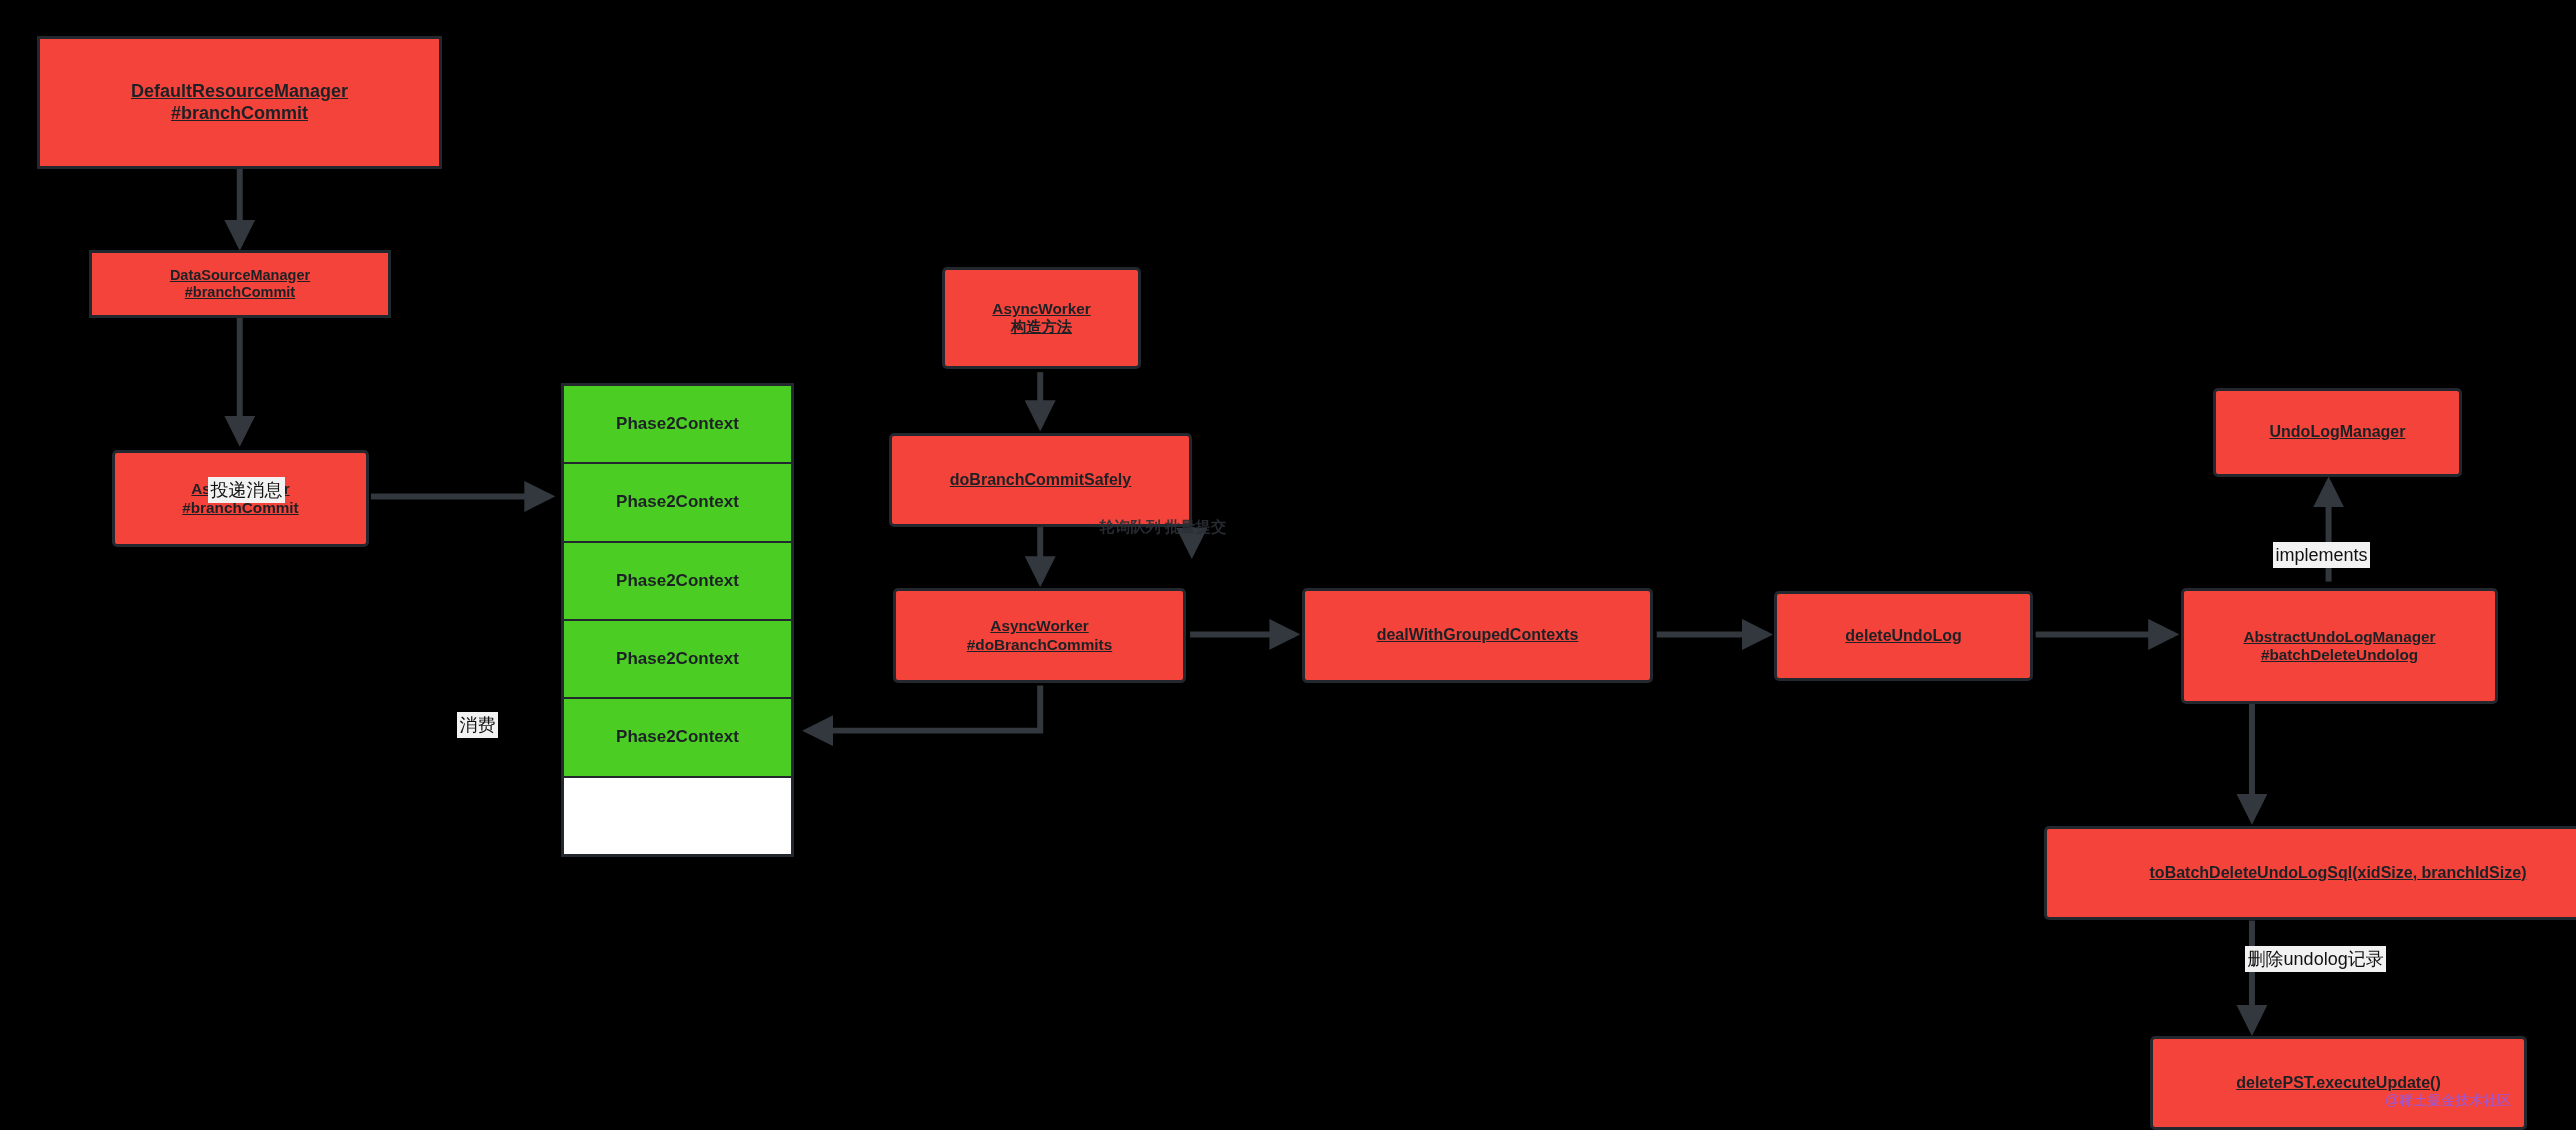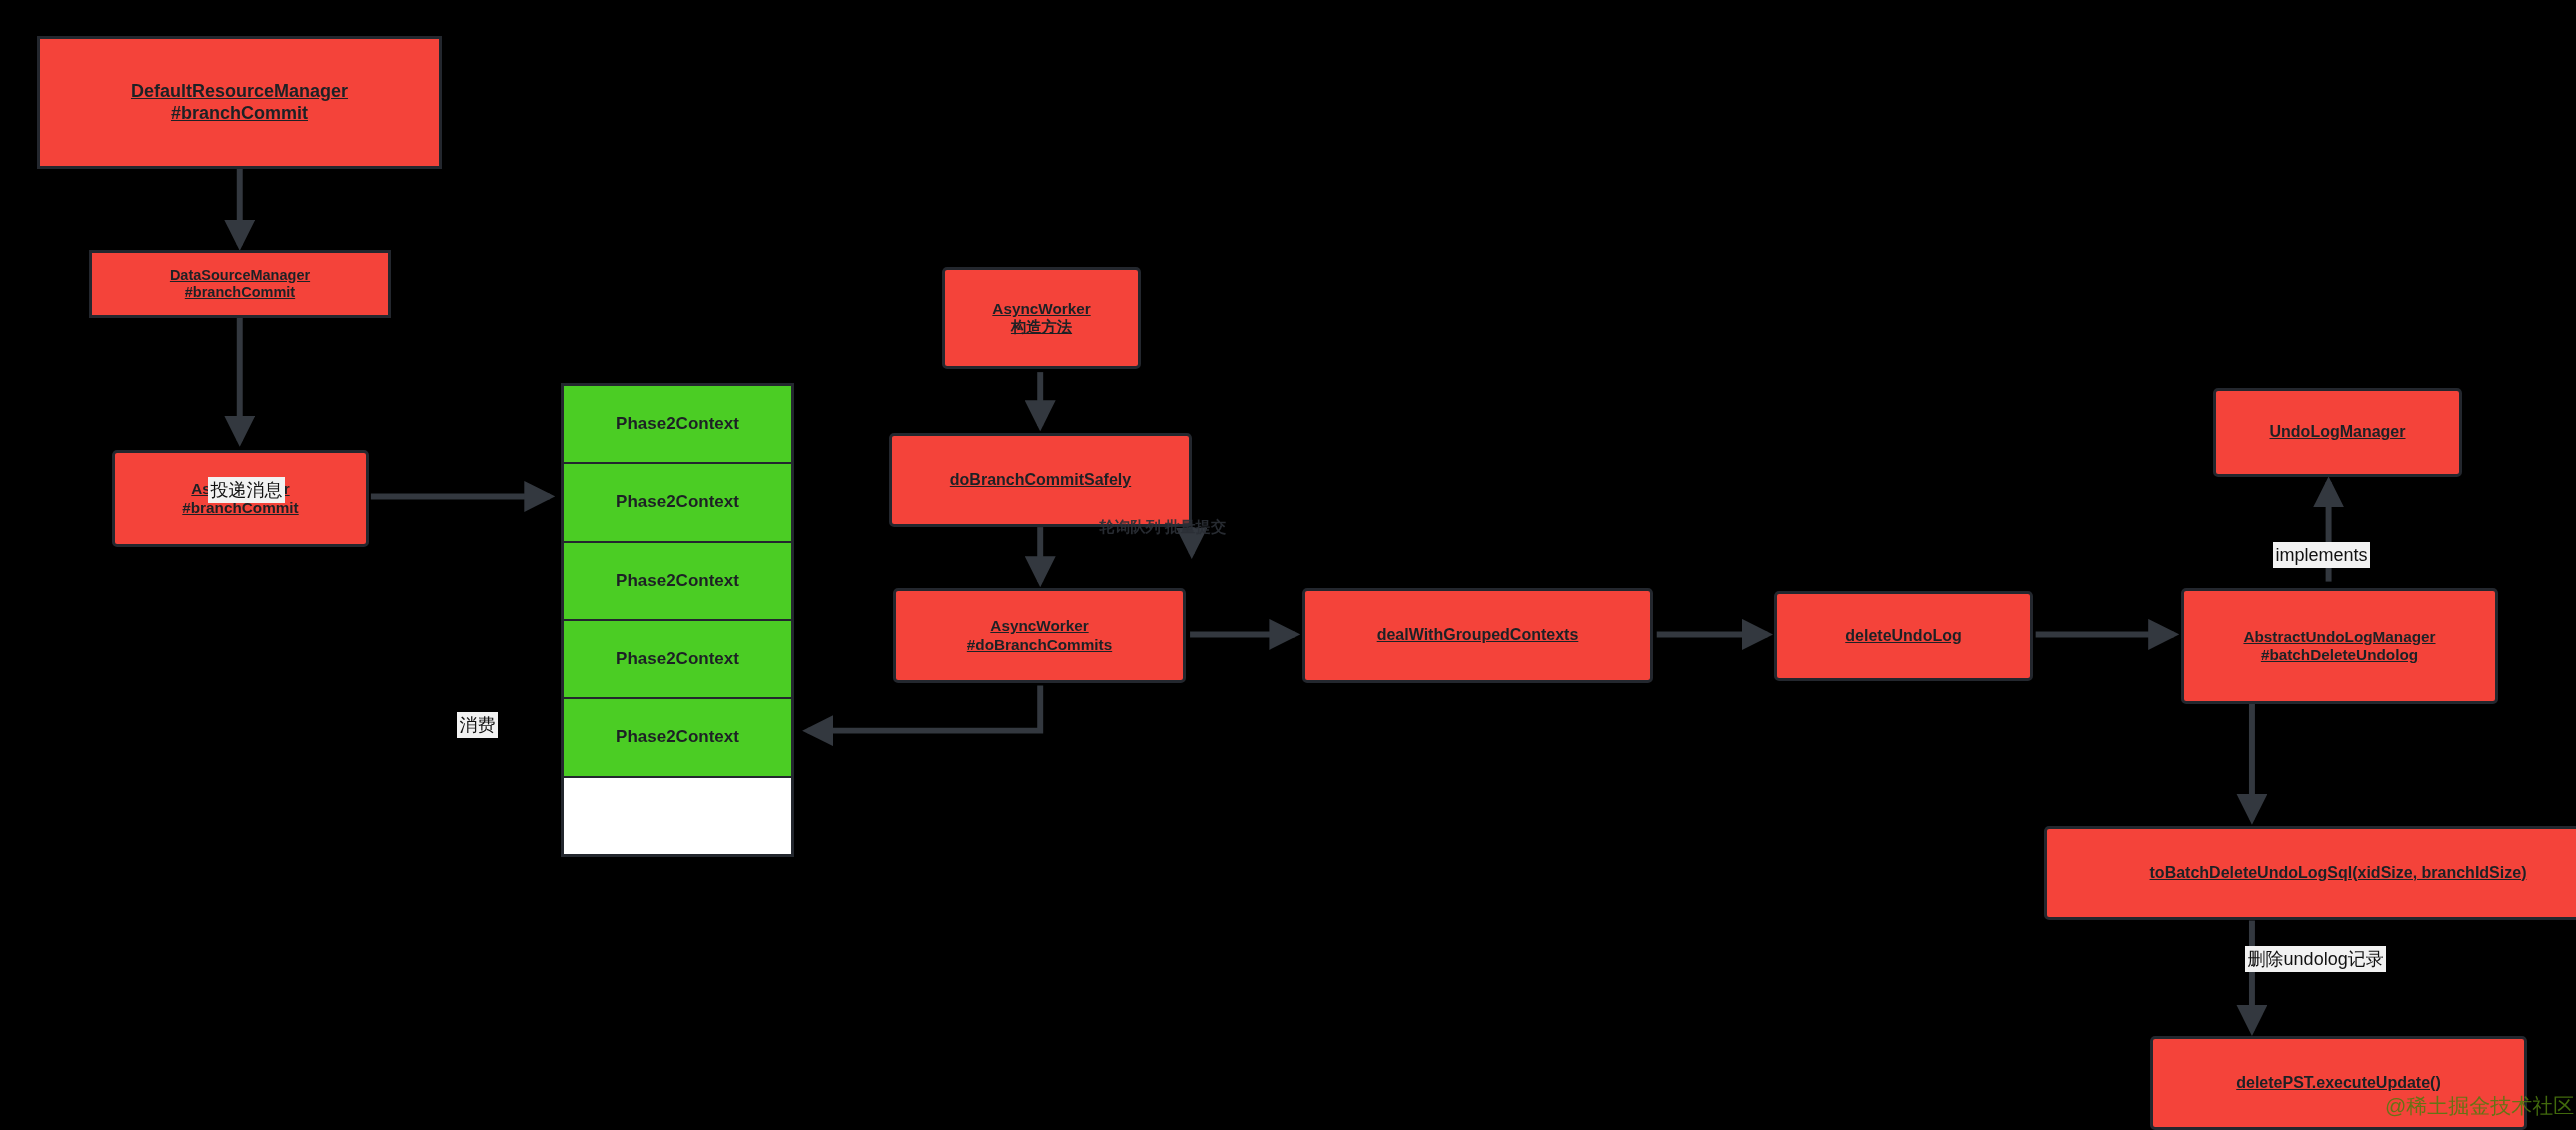--- a/index.html
+++ b/index.html
@@ -36,21 +36,21 @@
   .stack .cell.white{background:#ffffff;}
 
   .elabel{
     position:absolute;background:#f2f2f2;color:#111;
     font-size:18px;line-height:1.25;padding:1.7px 2.6px;white-space:nowrap;
     z-index:5;font-weight:normal;
   }
   .elabel.dim{background:transparent;color:#2b2f36;opacity:.92;font-weight:bold;text-align:center;}
 
   .watermark{
-    position:absolute;color:#4d7c0f;font-size:21px;white-space:nowrap;
+    position:absolute;color:#8b5cf6;font-size:14px;white-space:nowrap;
     opacity:.85;z-index:6;
   }
 </style>
 </head>
 <body>
 
 <div id="canvas">
 
   <svg id="edges" viewBox="0 0 3024 1327" xmlns="http://www.w3.org/2000/svg">
     <defs>

